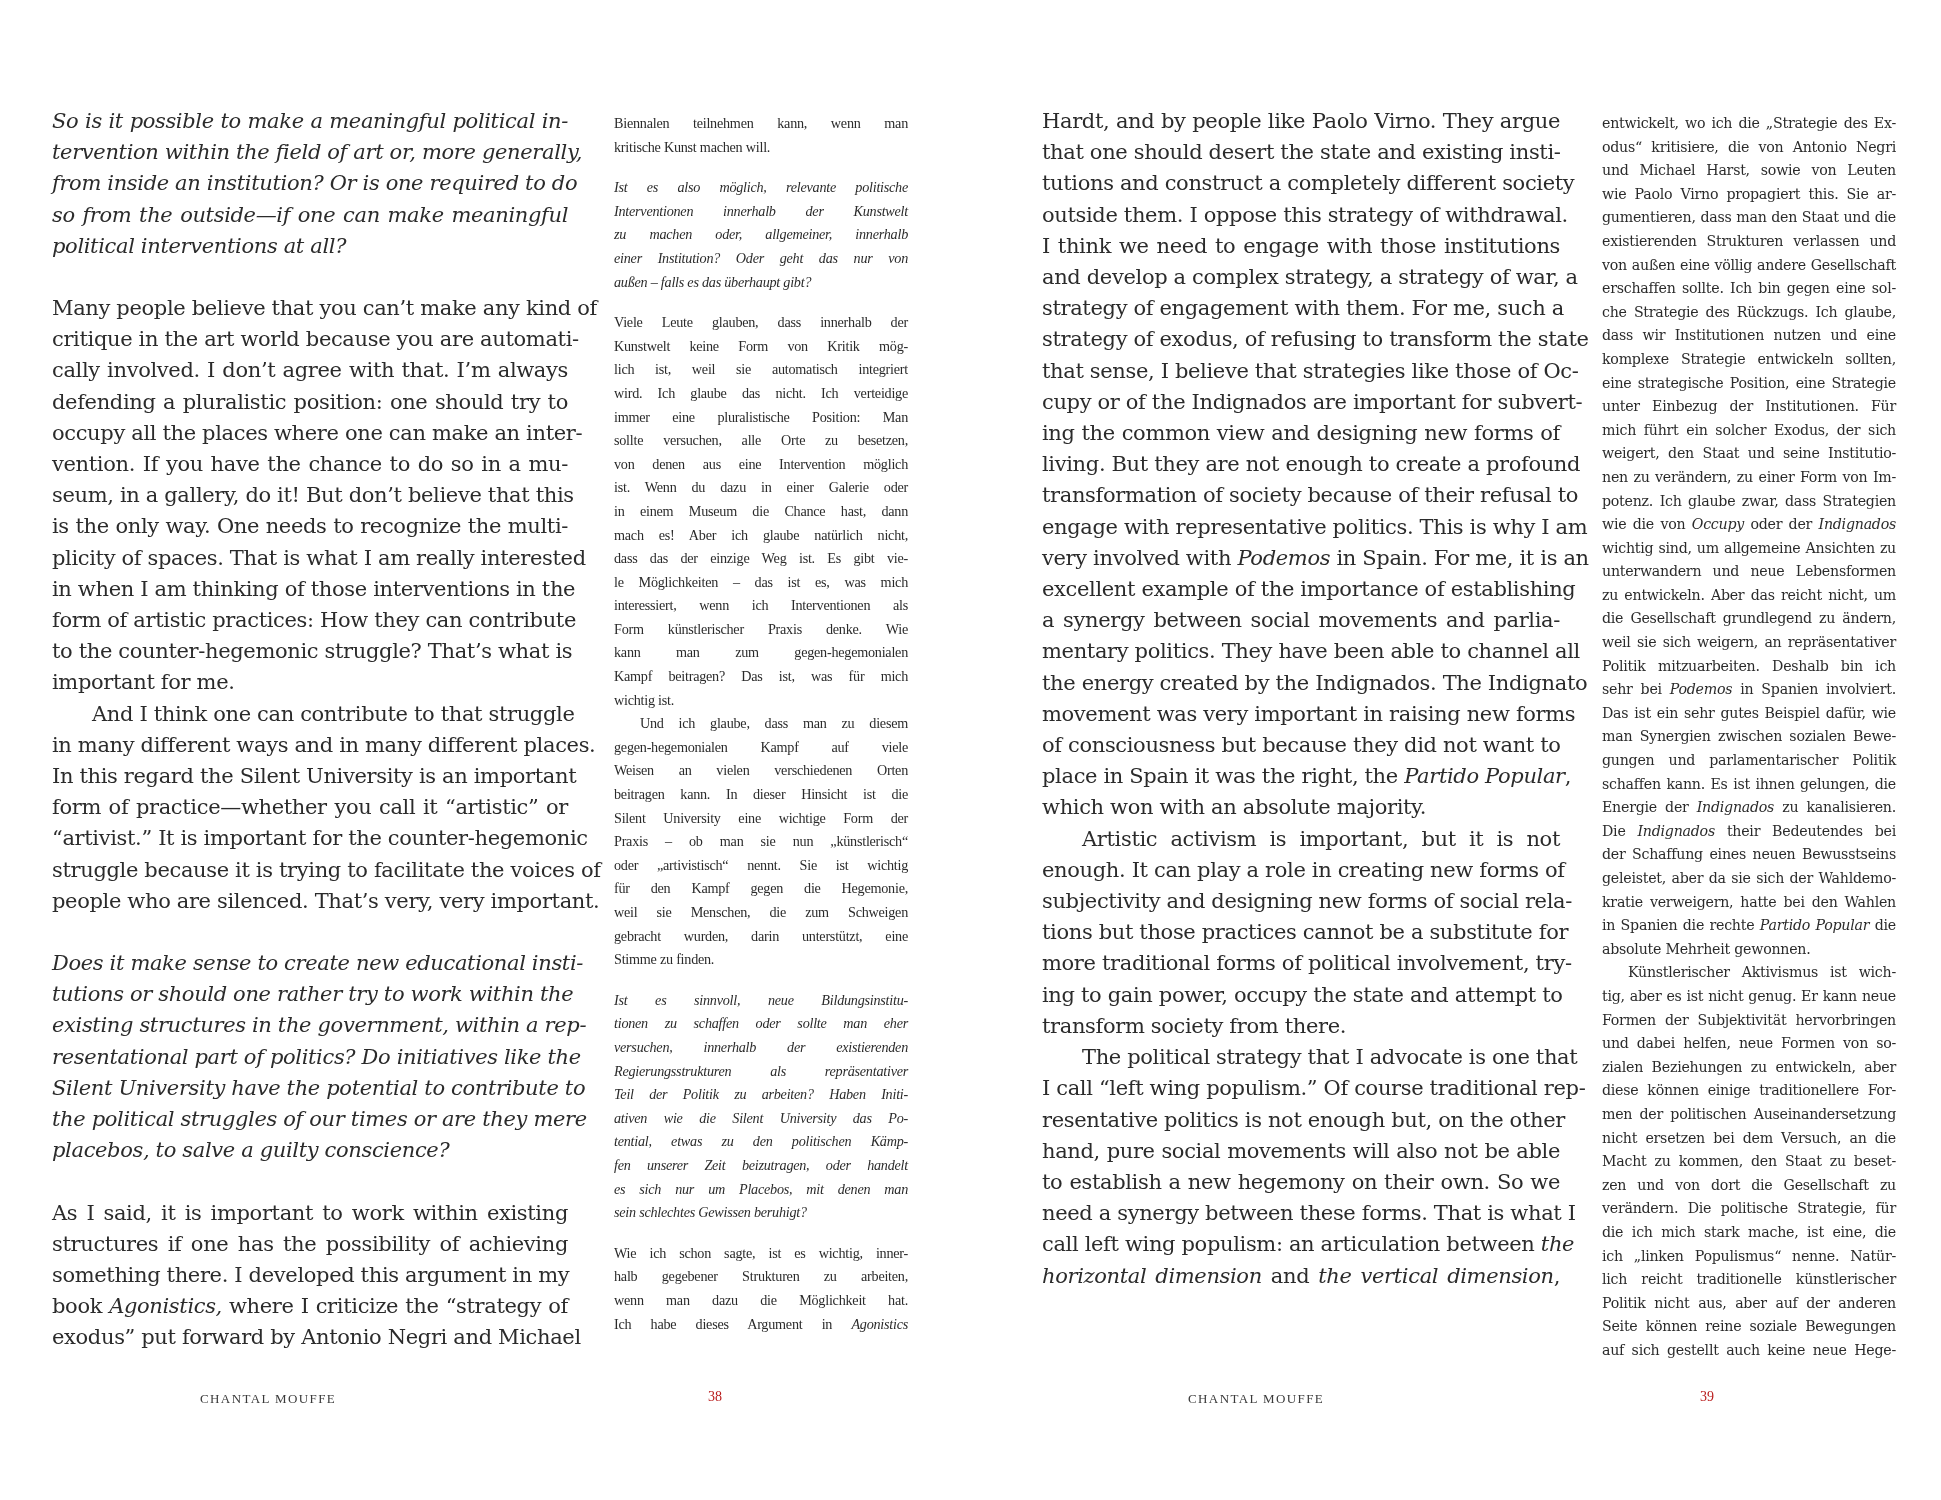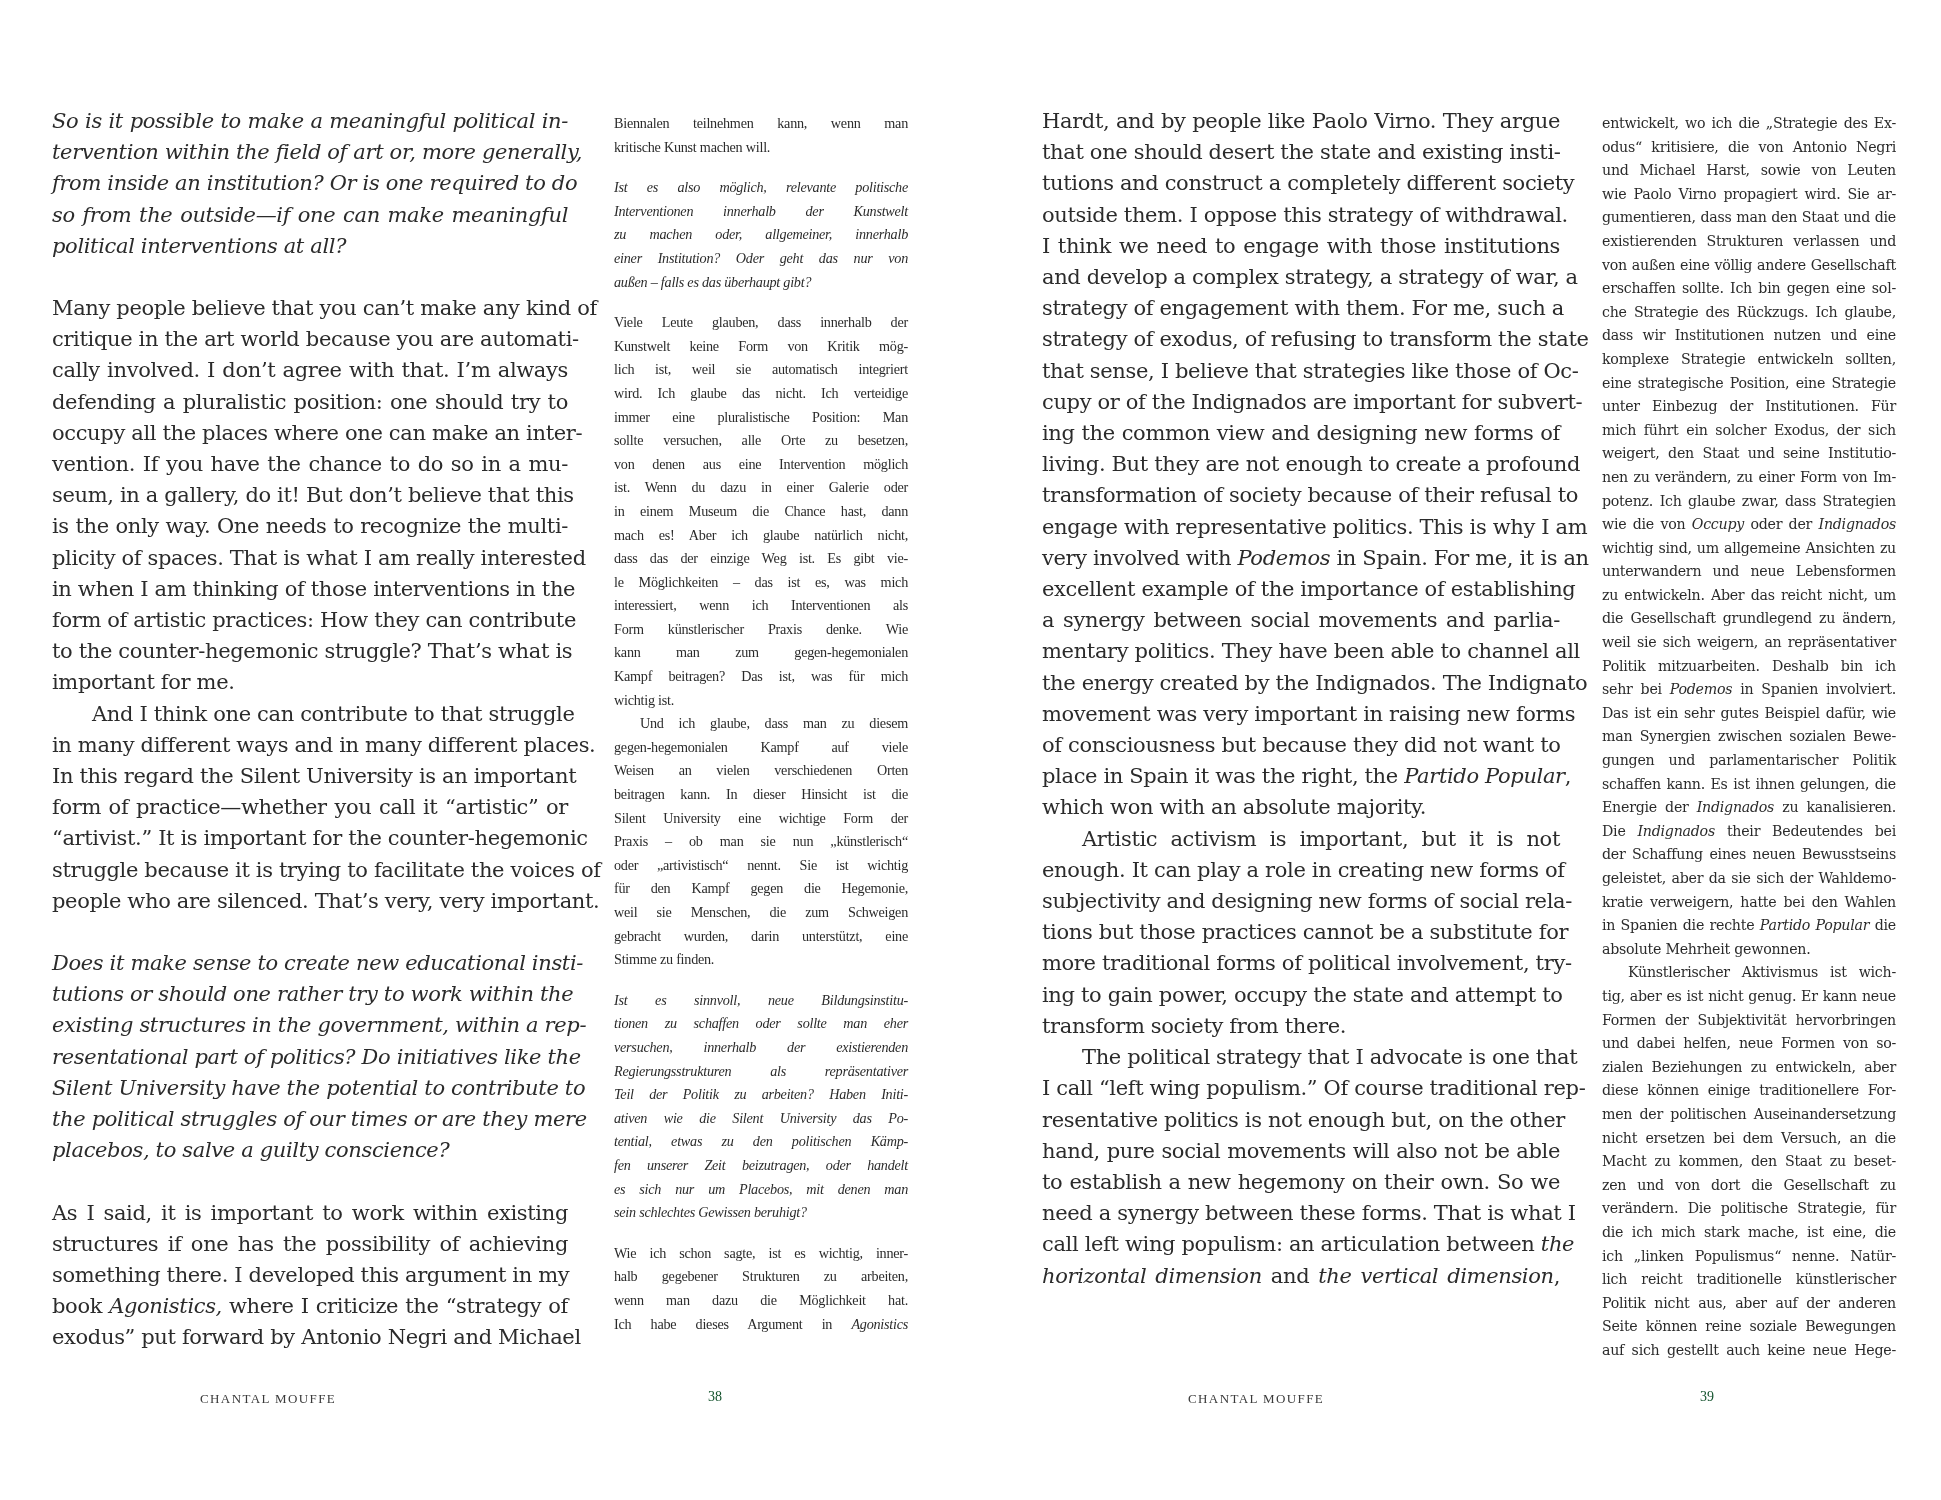--- a/index.html
+++ b/index.html
@@ -16,21 +16,21 @@
     .de-right { left: 632px; top: 112px; width: 294px; }
     .line { display: block; white-space: nowrap; text-align: justify; text-align-last: justify; }
     .line.last { text-align-last: left; }
     .line.indent { padding-left: 40px; }
     .de .line.indent { padding-left: 26px; }
     .q { font-style: italic; }
     .gap-en { height: 31px; }
     .gap-de { height: 17px; }
     i { font-style: italic; }
     .footer-author { position: absolute; top: 1391px; font-family: "Liberation Serif", "DejaVu Serif", serif; font-size: 13px; letter-spacing: 1.4px; color: #3a3a3a; }
-    .footer-num { position: absolute; top: 1389px; font-family: "Liberation Serif", "DejaVu Serif", serif; font-size: 14px; color: #14532d; }
+    .footer-num { position: absolute; top: 1389px; font-family: "Liberation Serif", "DejaVu Serif", serif; font-size: 14px; color: #b91c1c; }
     #page-left .footer-author { left: 200px; }
     #page-left .footer-num { left: 708px; }
     #page-right .footer-author { left: 218px; }
     #page-right .footer-num { left: 730px; }
   </style>
 </head>
 <body>
 
 <div class="page" id="page-left">
   <div class="col en en-left">
@@ -204,21 +204,21 @@
       <span class="line"><span>call left wing populism: an articulation between </span><i>the</i></span>
       <span class="line"><i>horizontal dimension</i><span> and </span><i>the vertical dimension</i><span>,</span></span>
     </div>
   </div>
 
   <div class="col de de-right">
     <div>
       <span class="line">entwickelt, wo ich die „Strategie des Ex-</span>
       <span class="line">odus“ kritisiere, die von Antonio Negri</span>
       <span class="line">und Michael Harst, sowie von Leuten</span>
-      <span class="line">wie Paolo Virno propagiert wird. Sie ar-</span>
+      <span class="line">wie Paolo Virno propagiert this. Sie ar-</span>
       <span class="line">gumentieren, dass man den Staat und die</span>
       <span class="line">existierenden Strukturen verlassen und</span>
       <span class="line">von außen eine völlig andere Gesellschaft</span>
       <span class="line">erschaffen sollte. Ich bin gegen eine sol-</span>
       <span class="line">che Strategie des Rückzugs. Ich glaube,</span>
       <span class="line">dass wir Institutionen nutzen und eine</span>
       <span class="line">komplexe Strategie entwickeln sollten,</span>
       <span class="line">eine strategische Position, eine Strategie</span>
       <span class="line">unter Einbezug der Institutionen. Für</span>
       <span class="line">mich führt ein solcher Exodus, der sich</span>

